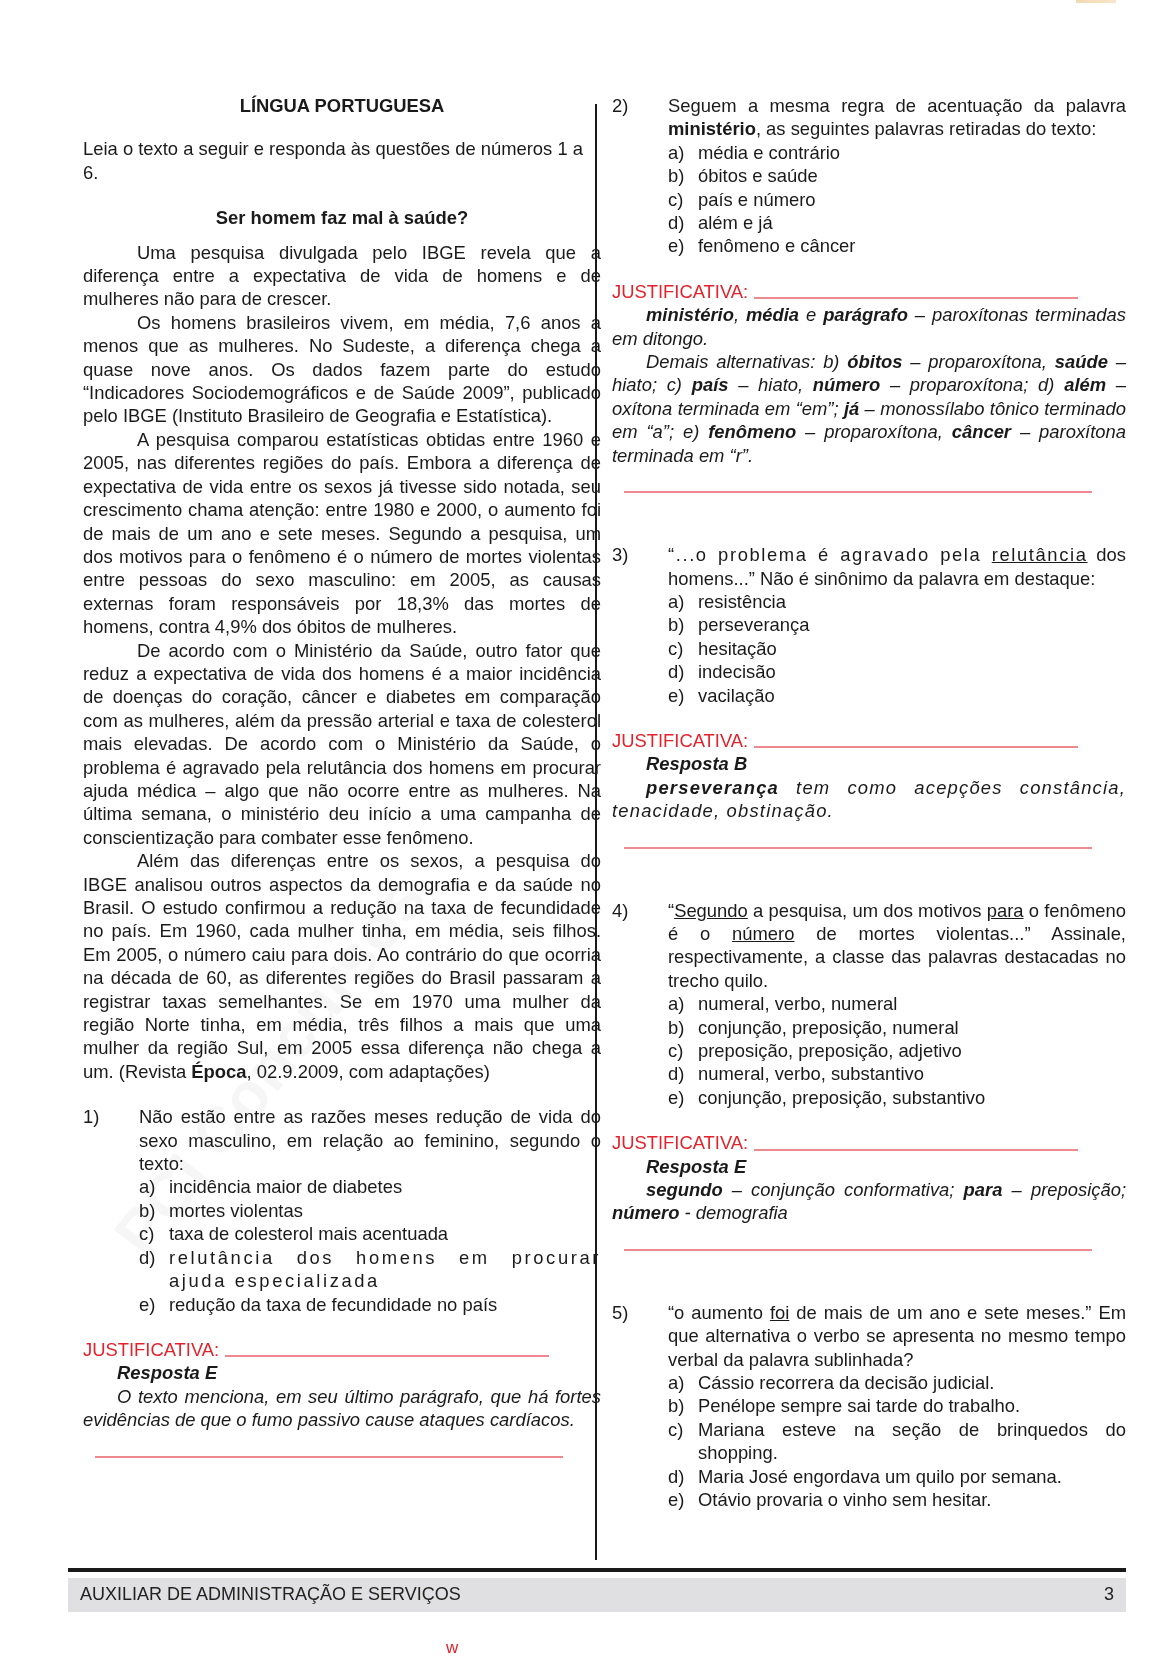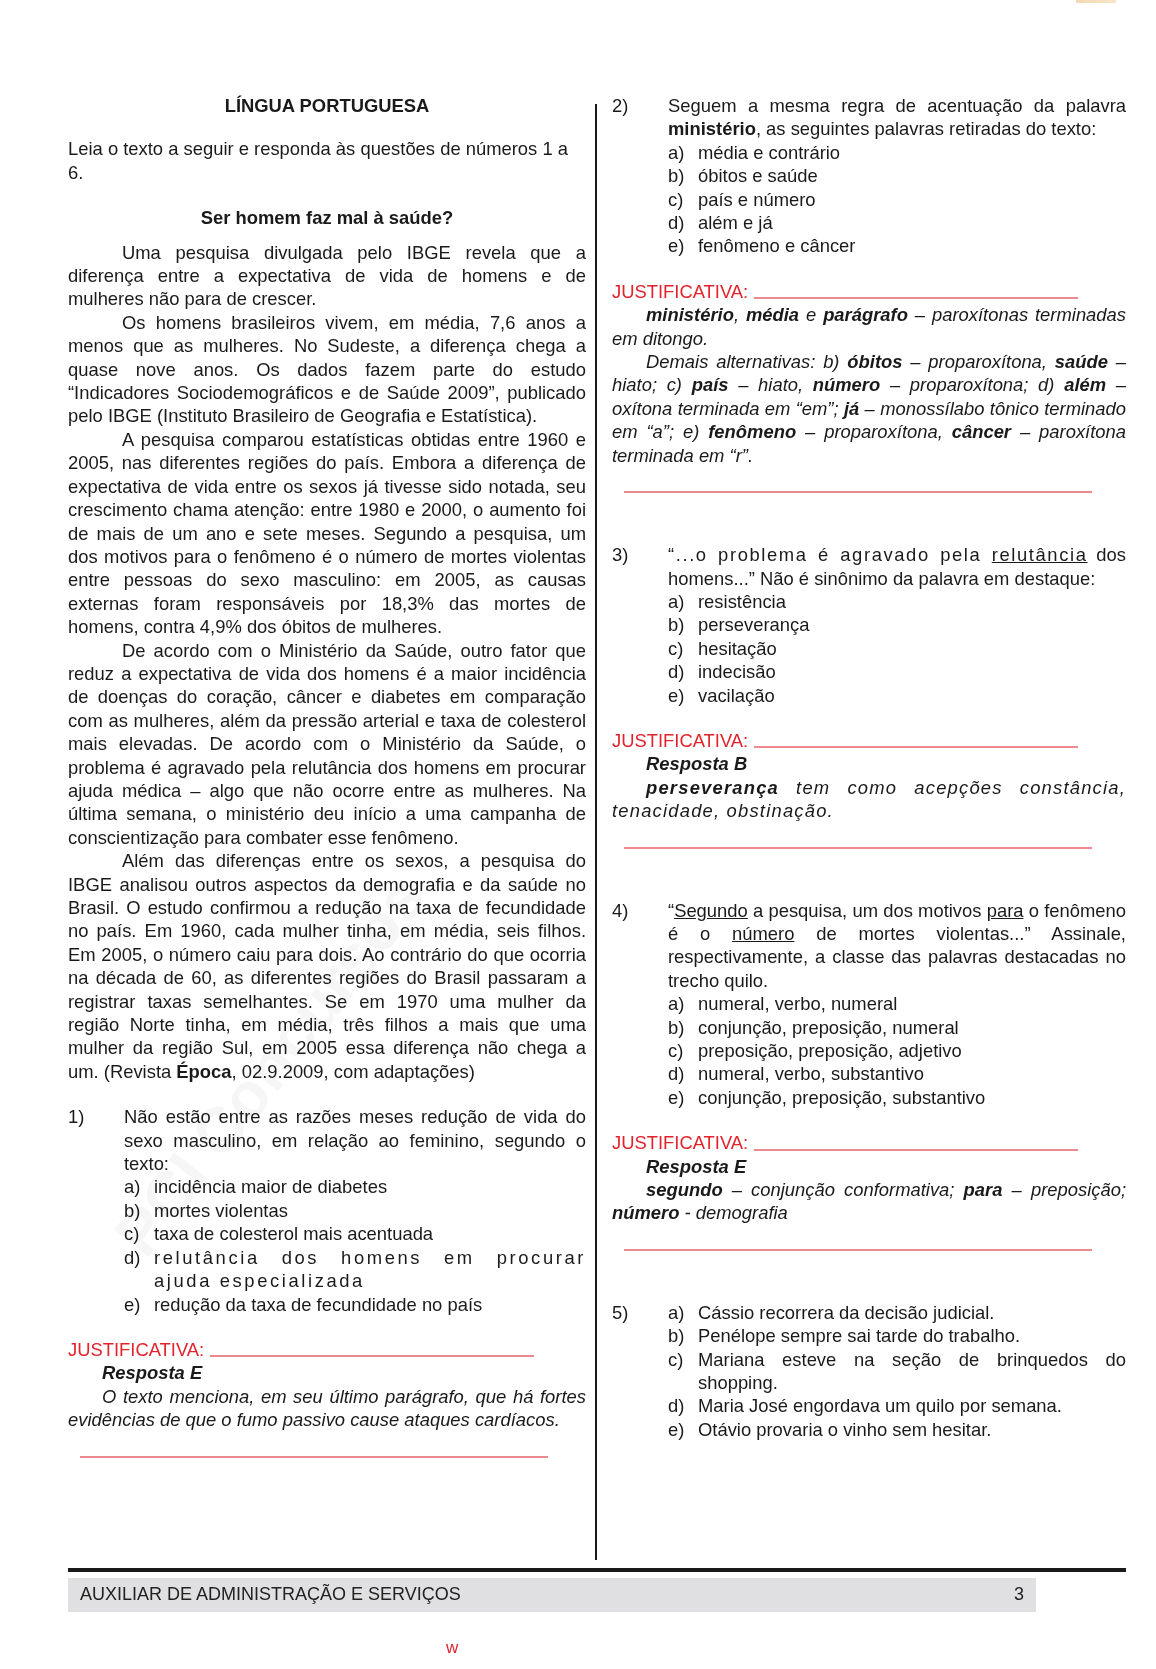--- a/index.html
+++ b/index.html
@@ -2,21 +2,21 @@
 <html><head>
 <meta charset="utf-8">
 <style>
   html, body { margin: 0; padding: 0; background: #ffffff; }
   body {
     width: 1156px; height: 1669px; position: relative; overflow: hidden;
     font-family: "Liberation Sans", sans-serif; color: #1a1a1a;
     font-size: 18.4px; line-height: 23.4px;
   }
   .col { position: absolute; top: 94px; }
-  .col-left { left: 68px; width: 518px; }
+  .col-left { left: 83px; width: 518px; }
   .col-right { left: 612px; width: 514px; }
   .divider { position: absolute; left: 595px; top: 104px; width: 2px; height: 1456px; background: #1a1a1a; }
   .section-title { text-align: center; font-weight: bold; margin: 0 0 20px 0; }
   p { margin: 0; }
   .justify { text-align: justify; }
   .indent { text-indent: 54px; }
   .instr { margin-bottom: 22px; }
   .text-title { text-align: center; font-weight: bold; margin: 0 0 11px 0; }
   .q { display: flex; margin: 0; }
   .q-num { width: 56px; flex: 0 0 56px; }
@@ -29,21 +29,21 @@
   .just-head { color: #e3222b; font-weight: normal; margin-top: 22px; display: flex; align-items: flex-end; }
   .just-line { display: inline-block; width: 324px; height: 2px; background: #ee8a8f; margin-left: 6px; margin-bottom: 4px; }
   .resp-label { font-weight: bold; font-style: italic; padding-left: 34px; }
   .expl { font-style: italic; text-align: justify; }
   .expl-indent { text-indent: 34px; }
   .bottom-line { height: 2px; background: #ee8a8f; width: 468px; margin: 24px 0 0 12px; }
   u { text-decoration: underline; }
   .gap-q { height: 50px; }
   .footer-rules { position: absolute; left: 68px; top: 1568px; width: 1058px; }
   .rule-thick { height: 4px; background: #1a1a1a; }
-  .footer-band { position: absolute; left: 68px; top: 1578px; width: 968px; height: 34px; background: #e0e0e2; display: flex; justify-content: space-between; align-items: center; box-sizing: border-box; padding: 0 12px; font-size: 18px; color: #222; }
+  .footer-band { position: absolute; left: 68px; top: 1578px; width: 1058px; height: 34px; background: #e0e0e2; display: flex; justify-content: space-between; align-items: center; box-sizing: border-box; padding: 0 12px; font-size: 18px; color: #222; }
   .footer-mark { position: absolute; left: 446px; top: 1636px; color: #e3222b; font-size: 17px; }
   .watermark { position: absolute; left: 120px; top: 1240px; font-size: 64px; color: rgba(0,0,0,0.035); transform: rotate(-52deg); transform-origin: left top; font-weight: bold; white-space: nowrap; pointer-events: none; }
   .corner-smudge { position: absolute; right: 40px; top: 0; width: 40px; height: 3px; background: linear-gradient(90deg, #f3d9b0, #f7e6c9); }
 </style>
 </head>
 <body>
 
 <div class="corner-smudge"></div>
 <div class="watermark">PCI Concursos</div>
 
@@ -222,20 +222,21 @@
     <p class="expl expl-indent"><b>segundo</b><span> – conjunção conformativa; </span><b>para</b><span> – preposição; </span><b>número</b><span> - demografia</span></p>
     <div class="bottom-line"></div>
   </div>
 
   <div class="gap-q"></div>
 
   <div>
     <div class="q">
       <span class="q-num">5)</span>
       <div class="q-body">
+        <p class="justify"><span>“o aumento </span><u>foi</u><span> de mais de um ano e sete meses.” Em que alternativa o verbo se apresenta no mesmo tempo verbal da palavra sublinhada?</span></p>
         <ul class="opts">
           <li class="opt">
               <span class="opt-letter">a)</span>
               <span class="opt-text">Cássio recorrera da decisão judicial.</span>
             </li>
           <li class="opt">
               <span class="opt-letter">b)</span>
               <span class="opt-text">Penélope sempre sai tarde do trabalho.</span>
             </li>
           <li class="opt">

